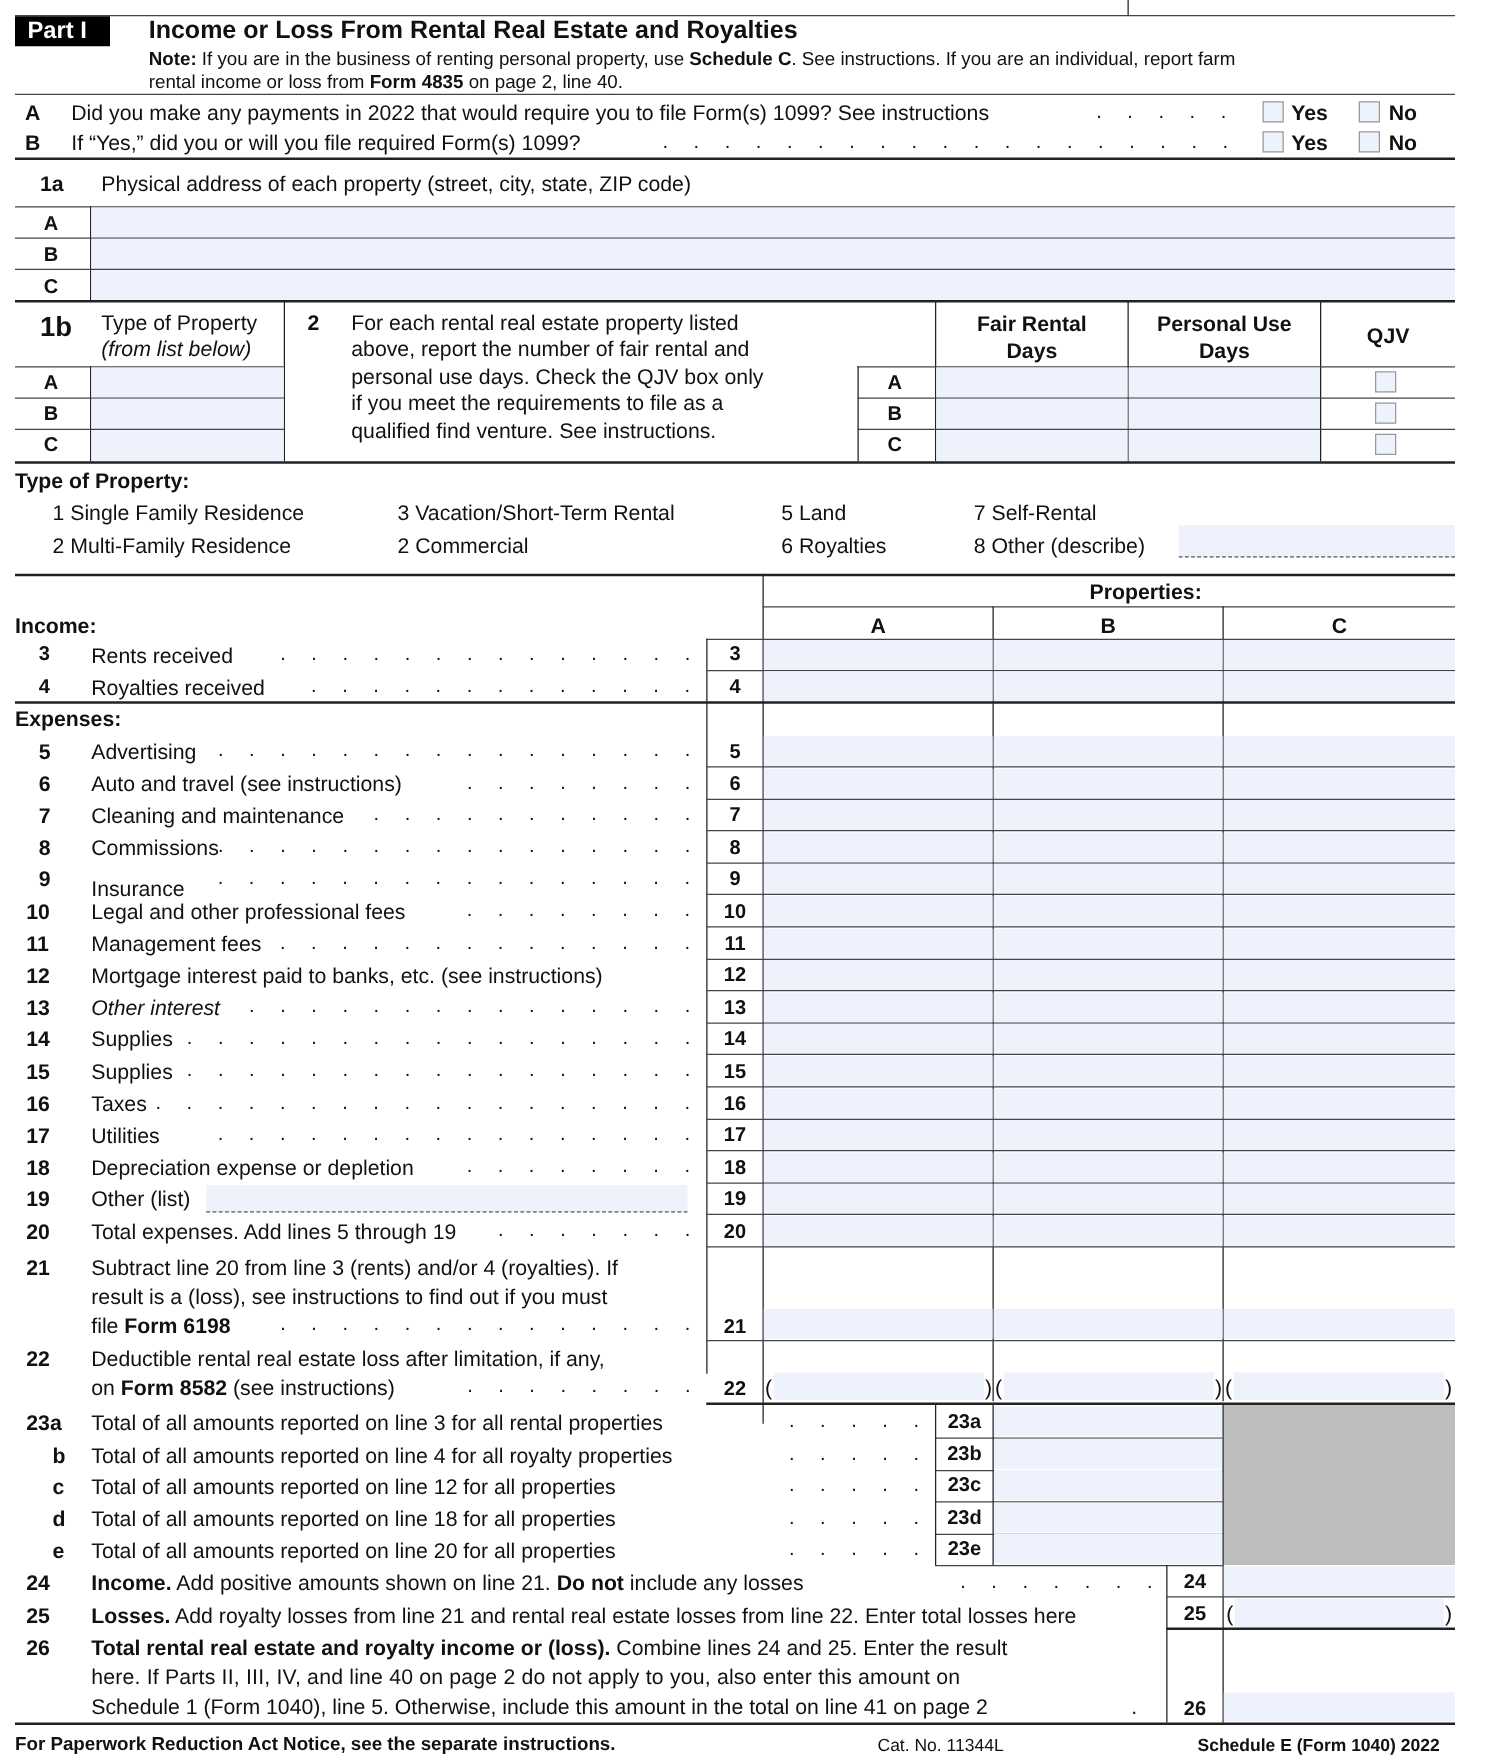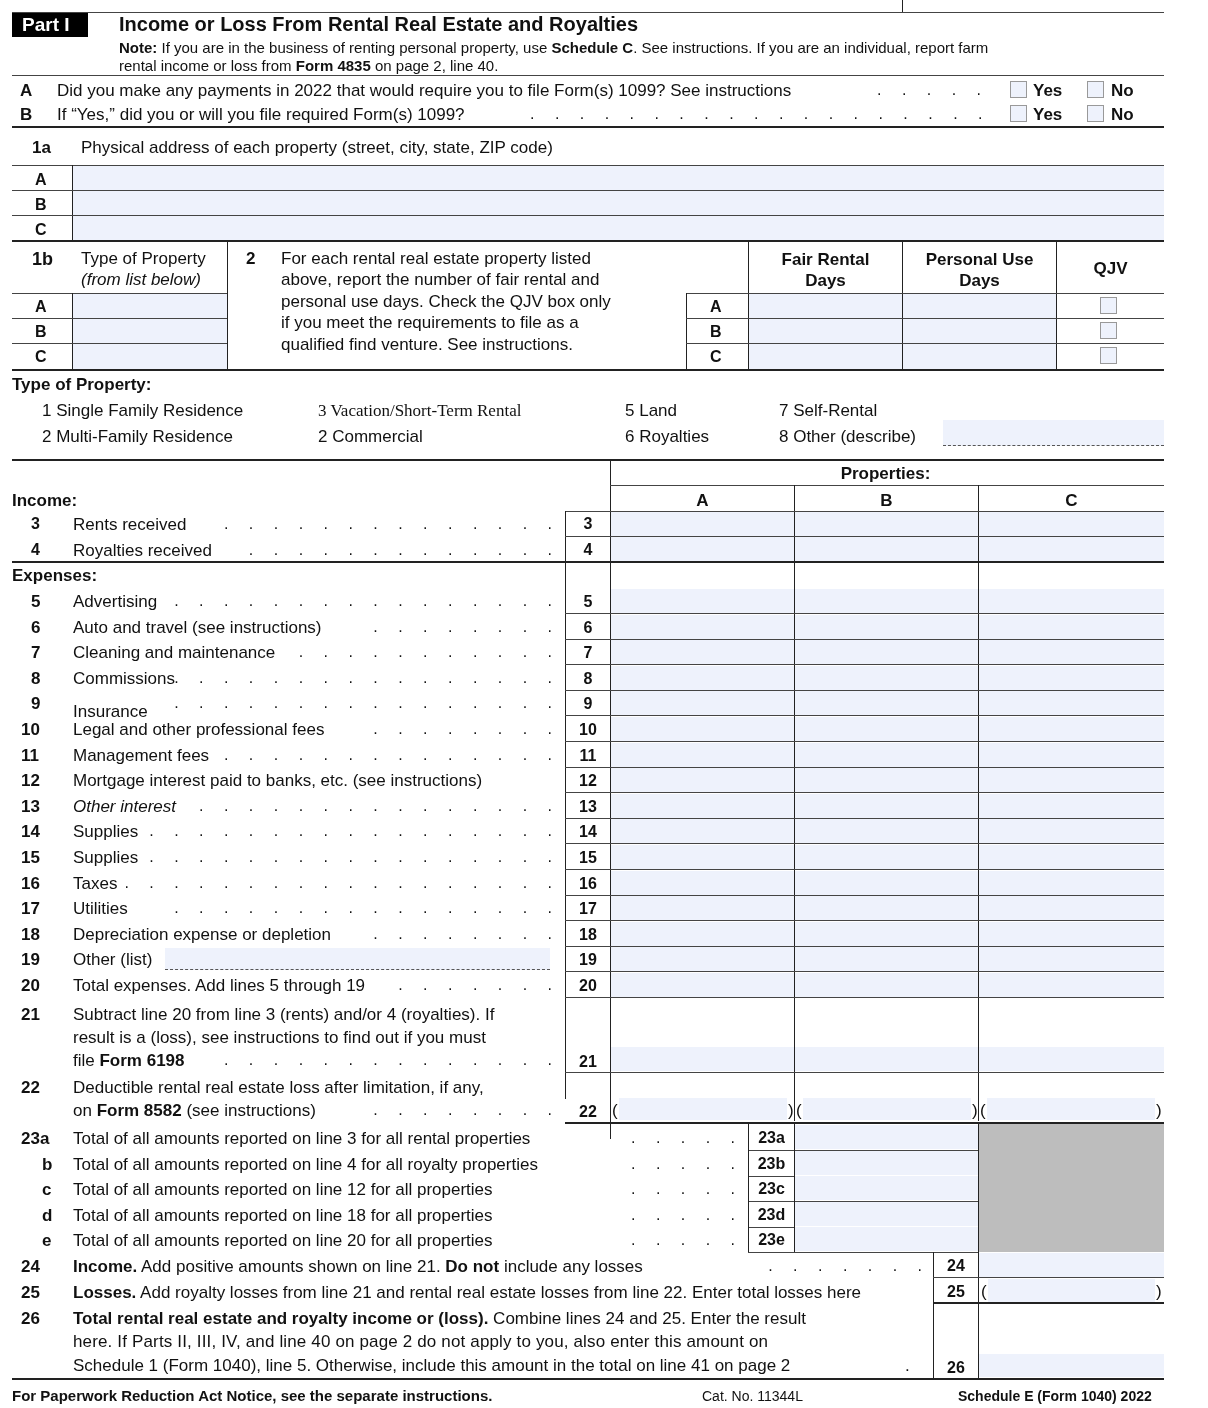--- a/index.html
+++ b/index.html
@@ -58,21 +58,21 @@
 <div class="num" style="left:35px; top:171px;">A</div>
 <div class="field" style="left:73px; top:166px; width:1091px; height:24px;"></div>
 <div class="hline" style="left:12px; top:190px; width:1152px;"></div>
 <div class="num" style="left:35px; top:196px;">B</div>
 <div class="field" style="left:73px; top:191px; width:1091px; height:24px;"></div>
 <div class="hline" style="left:12px; top:215px; width:1152px;"></div>
 <div class="num" style="left:35px; top:221px;">C</div>
 <div class="field" style="left:73px; top:216px; width:1091px; height:24px;"></div>
 <div class="hline thick" style="left:12px; top:240px; width:1152px;"></div>
 
-<div class="num" style="left:32px; top:249px; font-size:18px;text-align:center;">1b</div>
+<div class="num" style="left:32px; top:249px; font-size:22px;text-align:center;">1b</div>
 <div class="txt" style="left:81px; top:249px;">Type of Property</div>
 <div class="txt" style="left:81px; top:270px;font-style:italic;">(from list below)</div>
 <div class="vline" style="left:227px; top:241px; height:128px;"></div>
 <div class="hline" style="left:12px; top:293px; width:215px;"></div>
 <div class="vline" style="left:72px; top:293px; height:76px;"></div>
 
 <div class="num" style="left:35px; top:298px;">A</div>
 <div class="field" style="left:73px; top:294px; width:154px; height:24px;"></div>
 <div class="hline" style="left:12px; top:318px; width:215px;"></div>
 <div class="num" style="left:35px; top:323px;">B</div>
@@ -115,32 +115,32 @@
 <div class="hline" style="left:686px; top:343px; width:478px;"></div>
 <div class="num" style="left:710px; top:348px;">C</div>
 <div class="field" style="left:749px; top:344px; width:153px; height:25px;"></div>
 <div class="field" style="left:903px; top:344px; width:153px; height:25px;"></div>
 <div class="chk" style="left:1100px; top:347px;"></div>
 <div class="hline thick" style="left:12px; top:369px; width:1152px;"></div>
 
 <div class="abs b t17" style="left:12px; top:375px;">Type of Property:</div>
 <div class="txt" style="left:42px; top:401px;">1  Single Family Residence</div>
 <div class="txt" style="left:42px; top:427px;">2  Multi-Family Residence</div>
-<div class="txt" style="left:318px; top:401px;font-family:Liberation Serif, serif;">3  Vacation/Short-Term Rental</div>
+<div class="txt" style="left:318px; top:401px;">3  Vacation/Short-Term Rental</div>
 <div class="txt" style="left:318px; top:427px;">2  Commercial</div>
 <div class="txt" style="left:625px; top:401px;">5  Land</div>
 <div class="txt" style="left:625px; top:427px;">6  Royalties</div>
 <div class="txt" style="left:779px; top:401px;">7  Self-Rental</div>
 <div class="txt" style="left:779px; top:427px;">8  Other (describe)</div>
 <div class="field" style="left:943px; top:420px; width:221px; height:26px; border-bottom:1px dashed #555;"></div>
 
 <div class="hline thick" style="left:12px; top:459px; width:1152px;"></div>
 
 <div class="vline" style="left:610px; top:459px; height:680px;"></div>
-<div class="abs b t17" style="left:609px; top:464px; width:553px; text-align:center;">Properties:</div>
+<div class="abs b t17" style="left:640px; top:464px; width:553px; text-align:center;">Properties:</div>
 <div class="hline" style="left:610px; top:485px; width:554px;"></div>
 <div class="vline" style="left:794px; top:485px; height:636px;"></div>
 <div class="vline" style="left:978px; top:485px; height:636px;"></div>
 <div class="abs b t17" style="left:611px; top:491px; width:183px; text-align:center;">A</div>
 <div class="abs b t17" style="left:795px; top:491px; width:183px; text-align:center;">B</div>
 <div class="abs b t17" style="left:979px; top:491px; width:185px; text-align:center;">C</div>
 
 <div class="abs b t17" style="left:12px; top:491px;">Income:</div>
 <div class="hline" style="left:565px; top:511px; width:599px;"></div>
 <div class="vline" style="left:565px; top:511px; height:588px;"></div>

